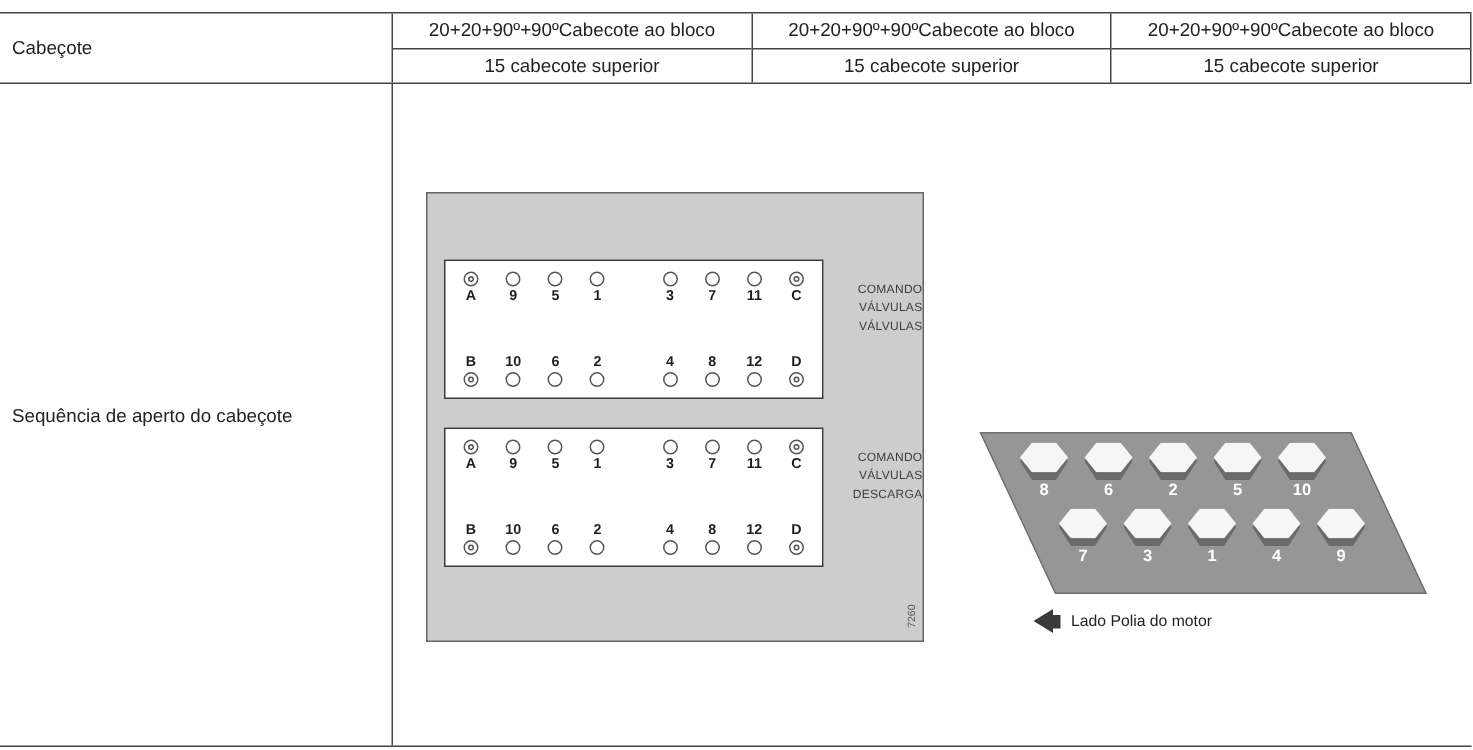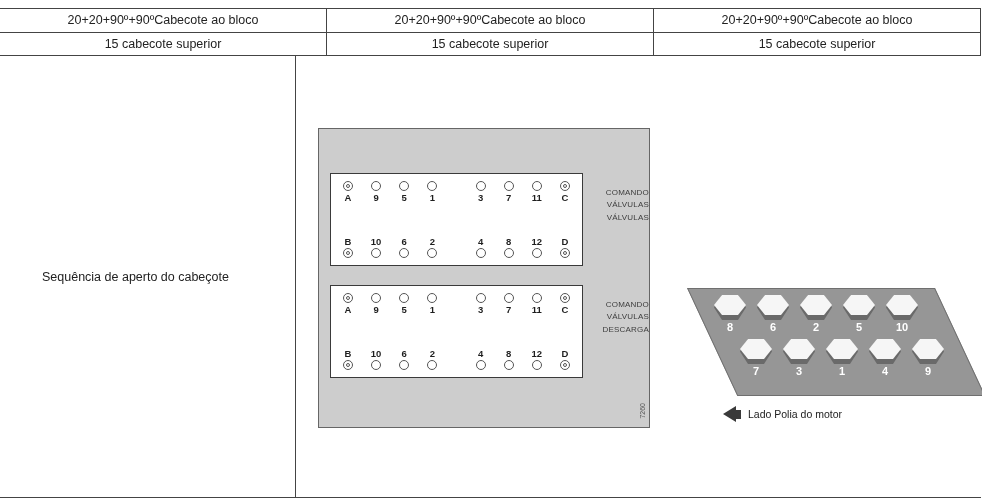--- a/index.html
+++ b/index.html
@@ -29,21 +29,21 @@
     flex: 1; display: flex; align-items: center; justify-content: center;
     font-size: 12.5px; white-space: nowrap;
   }
   .h-line1 { border-bottom: 1px solid #444; }
   
   .tbl-body { display: flex; height: 441px; }
   .b-label {
     width: 262px; box-sizing: border-box;
     border-right: 1px solid #444;
     display: flex; align-items: center;
-    padding-left: 8px; font-size: 12.5px; margin-left: 34px;
+    padding-left: 8px; font-size: 12.5px;
   }
   .b-content { flex: 1; position: relative; }
   
   .valve-box {
     position: absolute; left: 22px; top: 72px;
     width: 332px; height: 300px;
     background: #cdcdcd; border: 1px solid #666; box-sizing: border-box;
   }
   .panel {
     position: absolute; left: 11px; width: 253px; height: 93px;
@@ -109,20 +109,21 @@
   .arrow-tail { width: 5px; height: 9px; background: #3a3a3a; }
   .legend-text { font-size: 10.5px; color: #222; }
 </style>
 </head>
 <body>
 
 <div class="page">
   <div class="spec-table">
 
     <div class="tbl-header">
+      <div class="h-label">Cabeçote</div>
 
       <div class="h-col">
         <div class="h-line1">20+20+90º+90ºCabecote ao bloco</div>
         <div class="h-line2">15 cabecote superior</div>
       </div>
       <div class="h-col">
         <div class="h-line1">20+20+90º+90ºCabecote ao bloco</div>
         <div class="h-line2">15 cabecote superior</div>
       </div>
       <div class="h-col">

